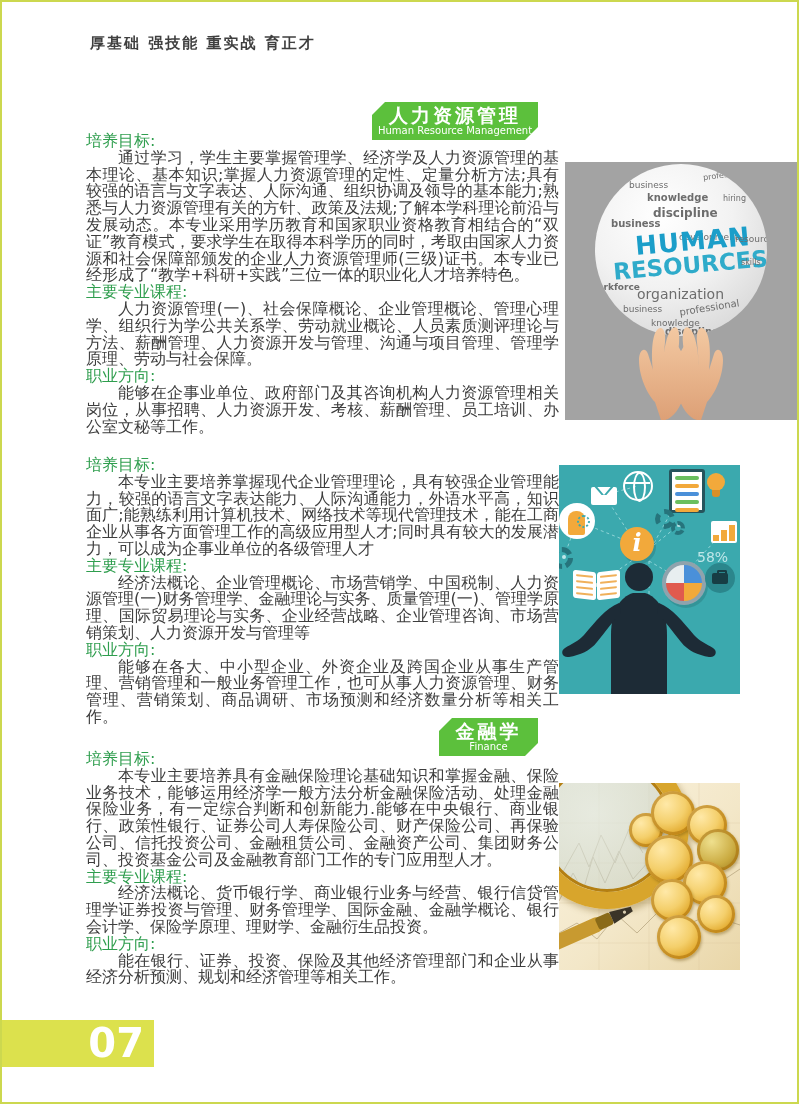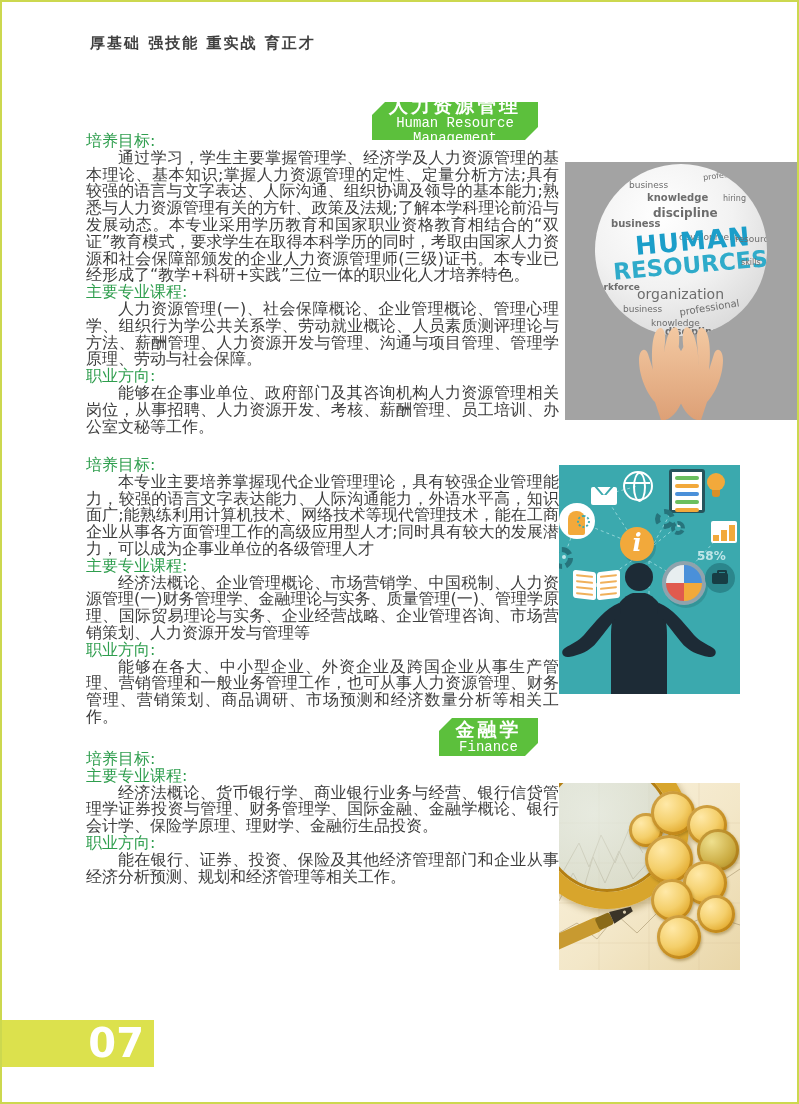--- a/index.html
+++ b/index.html
@@ -14,21 +14,21 @@
     position:absolute;left:88px;top:32px;
     font-size:15px;font-weight:bold;color:#3f3f3f;letter-spacing:2px;
   }
   
   .banner{
     position:absolute;background:#5cc03c;color:#ffffff;text-align:center;
     clip-path:polygon(13px 0%,100% 0%,100% calc(100% - 13px),calc(100% - 13px) 100%,0% 100%,0% 13px);
     display:flex;flex-direction:column;justify-content:center;line-height:1.05;
   }
   .banner-title{font-size:19px;font-weight:bold;letter-spacing:3px;}
-  .banner-sub{font-size:14px;letter-spacing:0;font-family:Liberation Mono, monospace;}
+  .banner-sub{font-size:10px;letter-spacing:0;}
   .banner1{left:370px;top:100px;width:166px;height:38px;}
   .banner2{left:410px;top:423px;width:126px;height:38px;}
   .banner3{left:437px;top:716px;width:99px;height:38px;}
   
   .textblock{position:absolute;left:84px;width:473px;color:#3d3d3d;
     font-size:16px;line-height:16.8px;text-align:justify;}
   .tb1{top:131px;} .tb2{top:455px;} .tb3{top:749px;}
   .textblock .label{color:#2f9e4e;}
   .textblock p{margin:0;text-indent:2em;}
   
@@ -94,21 +94,21 @@
   .ic-list i{display:block;height:4px;margin:4px 3px 0 3px;border-radius:2px;}
   .ic-list .g{background:#6abf5e;} .ic-list .o{background:#f2a93b;} .ic-list .b{background:#4a90d9;}
   .ic-bulb{left:148px;top:8px;width:18px;height:18px;border-radius:50%;background:#f2a93b;}
   .ic-bulb::after{content:"";position:absolute;left:5px;top:17px;width:8px;height:7px;background:#d88f26;border-radius:0 0 3px 3px;}
   .ic-chart{left:152px;top:56px;width:26px;height:22px;background:#ffffff;border-radius:2px;display:flex;align-items:flex-end;gap:2px;padding:2px;box-sizing:border-box;}
   .ic-chart i{flex:1;background:#f2a93b;} .ic-chart i.h1{height:6px;} .ic-chart i.h2{height:11px;} .ic-chart i.h3{height:16px;}
   .gear{border-radius:50%;position:absolute;border-style:dashed;border-color:#26747c;box-sizing:border-box;}
   .gearA{left:96px;top:44px;width:20px;height:20px;border-width:5px;}
   .gearB{left:112px;top:56px;width:14px;height:14px;border-width:4px;}
   .gearC{left:-8px;top:82px;width:22px;height:22px;border-width:5px;}
-  .biz-stat{position:absolute;left:138px;top:84px;color:#bfe6e8;font-size:12px;font-weight:bold;}
+  .biz-stat{position:absolute;left:138px;top:84px;color:#bfe6e8;font-size:14px;font-weight:normal;}
   .biz-sil{position:absolute;left:0;bottom:0;}
   
   .img-fin{position:absolute;left:557px;top:781px;width:181px;height:187px;overflow:hidden;
     background:linear-gradient(135deg,#faf3e0 0%,#f3e7c8 55%,#e9d6a8 100%);}
   .fin-lines{position:absolute;left:0;top:0;}
   .magnifier{position:absolute;left:-34px;top:-38px;width:130px;height:130px;border-radius:50%;
     border:17px solid #d8a52c;background:radial-gradient(circle at 40% 40%,rgba(225,232,225,.75),rgba(180,195,185,.45));
     box-shadow:inset 0 0 0 3px #b47f12,3px 4px 6px rgba(120,90,20,.35);}
   .coin{position:absolute;border-radius:50%;
     background:radial-gradient(circle at 35% 30%,#ffe9a8 0%,#f4cf6b 45%,#dfa322 80%,#c28410 100%);
@@ -261,20 +261,21 @@
     </svg>
   </div>
 
   <div class="banner banner3">
     <div class="banner-title">金融学</div>
     <div class="banner-sub">Finance</div>
   </div>
 
   <div class="textblock tb3">
     <div class="label">培养目标:</div>
+    <p>本专业主要培养具有金融保险理论基础知识和掌握金融、保险业务技术，能够运用经济学一般方法分析金融保险活动、处理金融保险业务，有一定综合判断和创新能力.能够在中央银行、商业银行、政策性银行、证券公司人寿保险公司、财产保险公司、再保验公司、信托投资公司、金融租赁公司、金融资产公司、集团财务公司、投资基金公司及金融教育部门工作的专门应用型人才。</p>
     <div class="label">主要专业课程:</div>
     <p>经济法概论、货币银行学、商业银行业务与经营、银行信贷管理学证券投资与管理、财务管理学、国际金融、金融学概论、银行会计学、保险学原理、理财学、金融衍生品投资。</p>
     <div class="label">职业方向:</div>
     <p>能在银行、证券、投资、保险及其他经济管理部门和企业从事经济分析预测、规划和经济管理等相关工作。</p>
   </div>
 
   <div class="img-fin">
     <svg class="fin-lines" width="181" height="187" viewBox="0 0 181 187">
       <g stroke="#a08d66" stroke-width="1" fill="none" opacity="0.55">
         <polyline points="0,118 14,90 24,108 34,74 46,100 60,68 74,96 90,78 108,104 128,82 148,108 181,86"></polyline>

